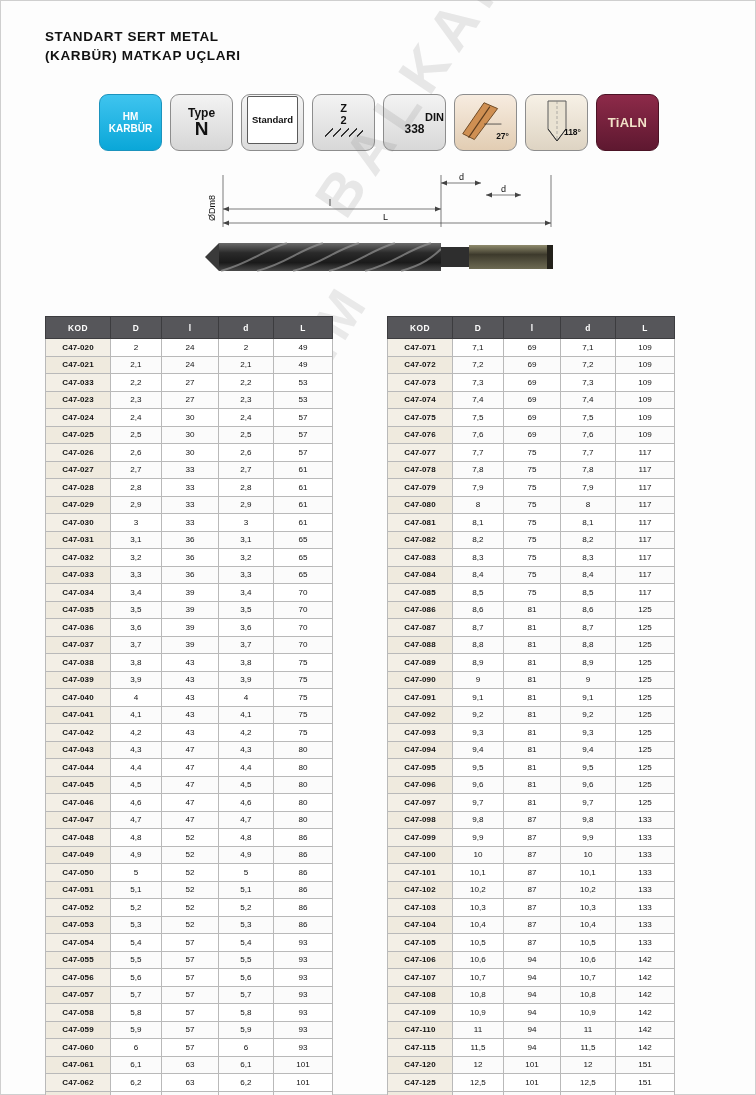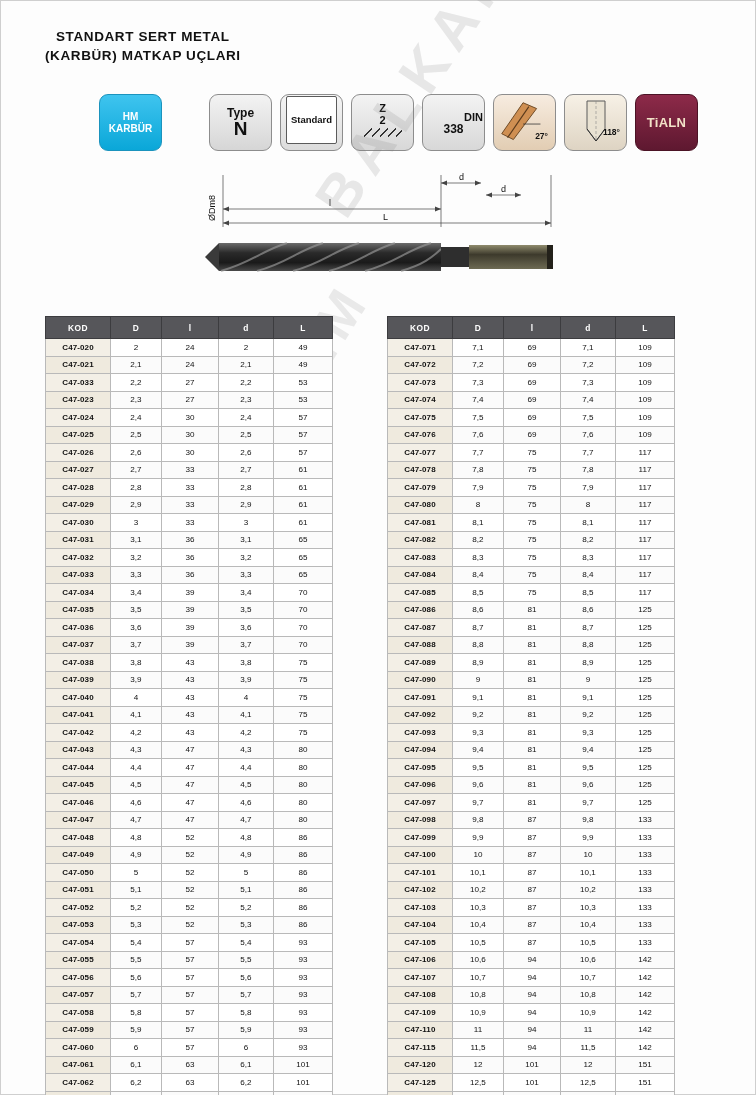--- a/index.html
+++ b/index.html
@@ -14,21 +14,21 @@
   .page{
     position:absolute;inset:0;
     border:1px solid #cfcfcf;
     box-sizing:border-box;
     background:#fdfdfd;
   }
   
   .title{
     position:absolute;left:44px;top:26px;
     font-size:13.5px;font-weight:bold;letter-spacing:.6px;
-    line-height:19px;color:#111;text-align:center;
+    line-height:19px;color:#111;
   }
   .title div{white-space:nowrap;}
 
   
   .badges{
     position:absolute;left:98px;top:93px;
     display:flex;gap:8px;align-items:flex-start;
   }
   .badge{
     width:63px;height:57px;border-radius:9px;
@@ -40,21 +40,20 @@
     background:#e8e8e8;
   }
   .badge.hm{
     background:linear-gradient(#3fc4ef,#0aa7d8);
     color:#ffffff;border-color:#1b93bd;
   }
   .badge.hm .l1{font-size:10px;}
   .badge.hm .l2{font-size:10px;}
   .badge.type{
     background:linear-gradient(#f3f3f3,#d6d6d6);
-    margin-left:39px;
   }
   .badge.type .l1{font-size:12px;font-weight:bold;}
   .badge.type .l2{font-size:19px;font-weight:bold;line-height:20px;}
   .badge.standard{
     background:linear-gradient(#f5f5f5,#dcdcdc);
     justify-content:flex-end;padding-bottom:6px;
   }
   .badge.standard .hatch{
     position:absolute;left:6px;top:6px;right:6px;height:22px;
     background:repeating-linear-gradient(115deg,#e4d27a 0 3px,#b9a03a 3px 6px);

